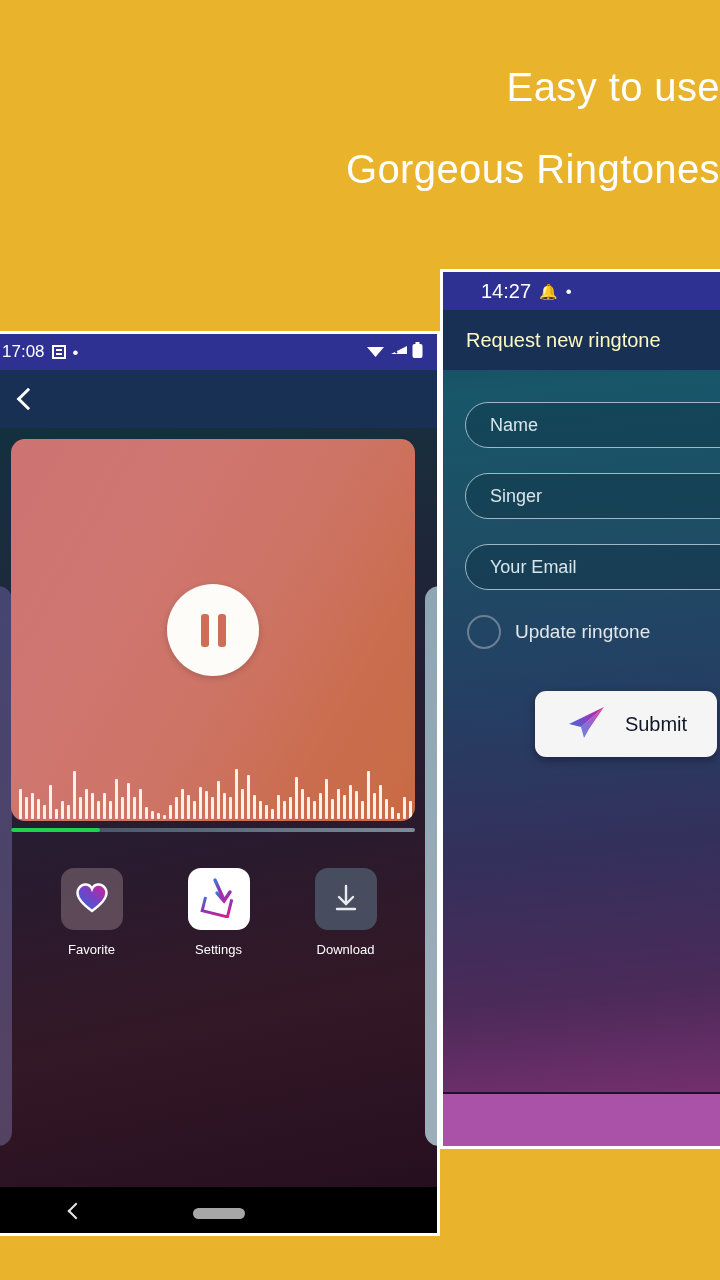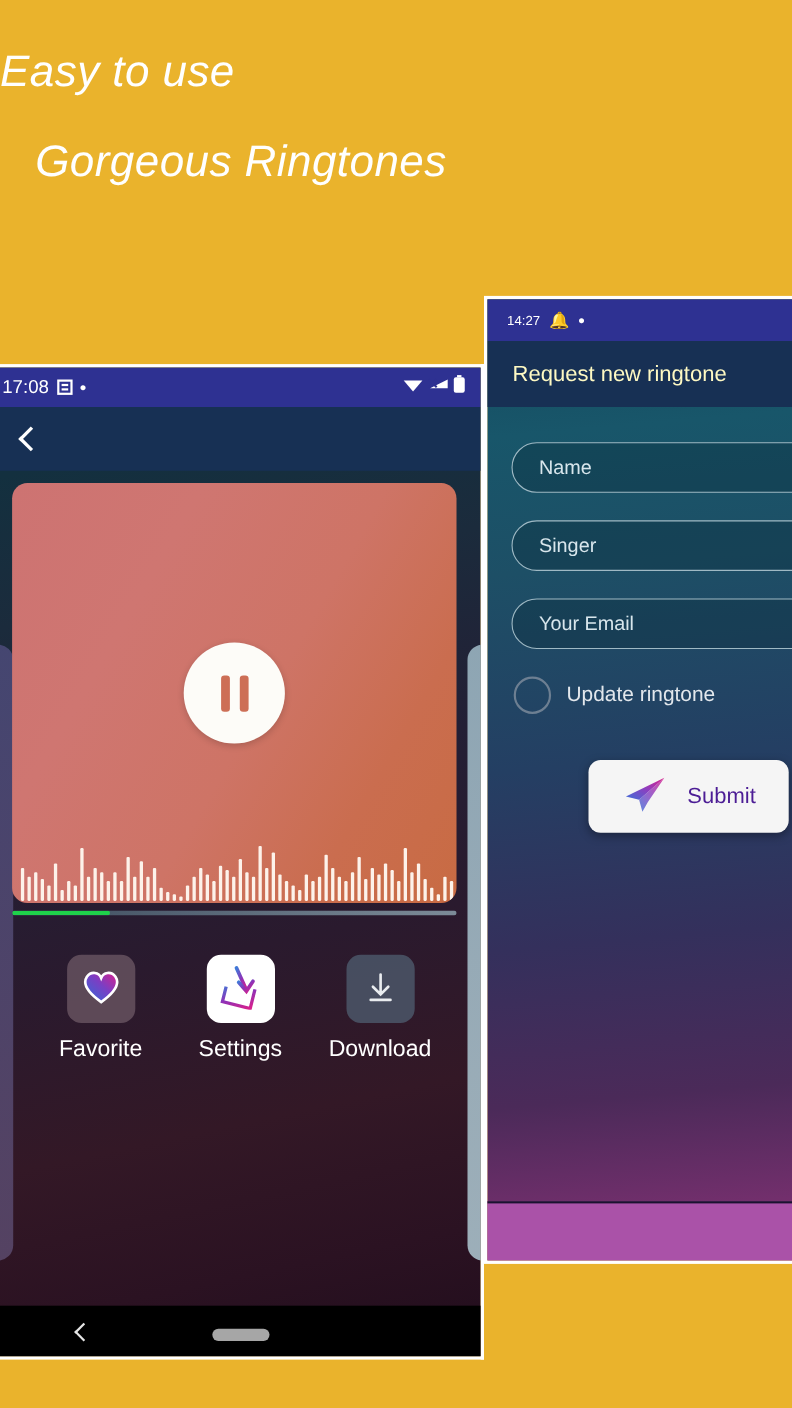--- a/index.html
+++ b/index.html
@@ -7,41 +7,40 @@
   body {
     font-family:"Liberation Sans", sans-serif;
     background:#eab32c;
     position:relative;
     overflow:hidden;
   }
 
   
   .promo {
     position:absolute; left:0; top:0; width:720px;
-    text-align:left; color:#ffffff;
-    padding-top:44px;
-    font-style:italic;
+    text-align:right; color:#ffffff;
+    padding-top:66px;
   }
   .promo-line1 { font-size:40px; font-weight:400; letter-spacing:.4px; line-height:1.05; }
   .promo-line2 { font-size:40px; font-weight:400; letter-spacing:.4px; margin-top:40px; line-height:1.05;margin-left:32px; }
 
   
   .phone { position:absolute; border:3px solid #ffffff; overflow:hidden; }
 
   
   #phone-right {
     left:440px; top:269px; width:283px; height:880px;
     background:linear-gradient(175deg,#14485c 0%,#18566a 14%,#1d4f66 28%,#243f63 48%,#34305c 66%,#4b2a59 82%,#7a3070 96%);
     z-index:1;
   }
   .r-statusbar {
     height:38px; background:#2e3192; color:#fff;
     display:flex; align-items:center; padding-left:18px; gap:8px;
   }
-  .r-time { font-size:12px; font-weight:400; }
+  .r-time { font-size:20px; font-weight:400;margin-left:20px; }
   .bell { font-size:15px; line-height:1; }
   .dot { font-size:17px; line-height:1; }
   .r-appbar {
     height:60px; background:#173054; color:#fef9c3;
     display:flex; align-items:center; padding-left:23px;
   }
   .r-title { font-size:20px; font-weight:400; }
 
   .r-body { position:relative; padding:32px 0 0 22px; }
   .field {
@@ -66,21 +65,21 @@
   }
   .radio-label { color:#fff; font-size:19px; }
   .radio-label.dim { color:#e2e7ec; }
 
   .submit-wrap { margin-top:42px; padding-left:70px; }
   .submit-btn {
     width:182px; height:66px; background:#f5f5f5; border-radius:11px;
     display:flex; align-items:center; justify-content:center; gap:18px;
     box-shadow:0 3px 9px rgba(0,0,0,.35);
   }
-  .submit-label { color:#4c1d95; font-size:20px; }
+  .submit-label { color:#0f172a; font-size:20px; }
 
   .r-bottombar {
     position:absolute; left:0; bottom:0; width:100%; height:54px;
     background:#aa52a8; border-top:2px solid #1b1230;
   }
 
   
   #phone-left {
     left:0px; top:331px; width:440px; height:905px;
     background:linear-gradient(168deg,#123043 0%,#13303f 10%,#1b2b3c 24%,#231f35 42%,#2a1a2e 58%,#331826 74%,#2b1222 88%,#210d1c 100%);
@@ -138,21 +137,21 @@
   .actions { position:absolute; left:0; top:440px; width:100%;
     display:flex; justify-content:space-around; padding:0 28px; }
   .action { width:110px; text-align:center; }
   .action-tile {
     width:62px; height:62px; border-radius:13px; margin:0 auto 12px auto;
     display:flex; align-items:center; justify-content:center;
   }
   .tile-fav { background:rgba(112,92,104,.72); }
   .tile-set { background:#ffffff; }
   .tile-dl  { background:rgba(78,92,110,.78); }
-  .action-label { color:#fff; font-size:21px; }
+  .action-label { color:#fff; font-size:13px; }
 
   .l-navbar {
     position:absolute; left:0; bottom:0; width:100%; height:52px; background:#000;
     display:flex; align-items:center;
   }
   .nav-chev { position:absolute; left:70px; width:16px; height:16px; }
   .nav-chev:before { content:""; position:absolute; width:10px; height:10px;
     border-left:2px solid #e6e6e6; border-bottom:2px solid #e6e6e6; transform:rotate(45deg); }
   .nav-pill { position:absolute; left:50%; transform:translateX(-50%);
     width:52px; height:11px; border-radius:6px; background:#a6a6a6; }

